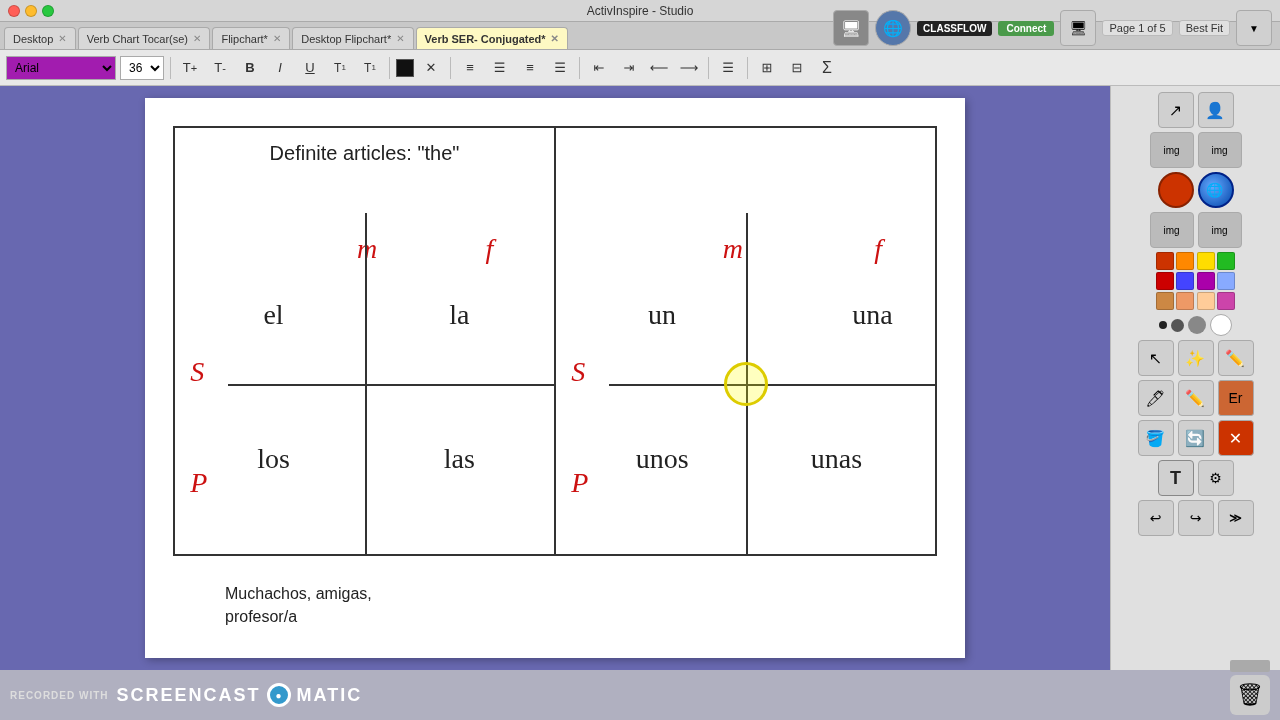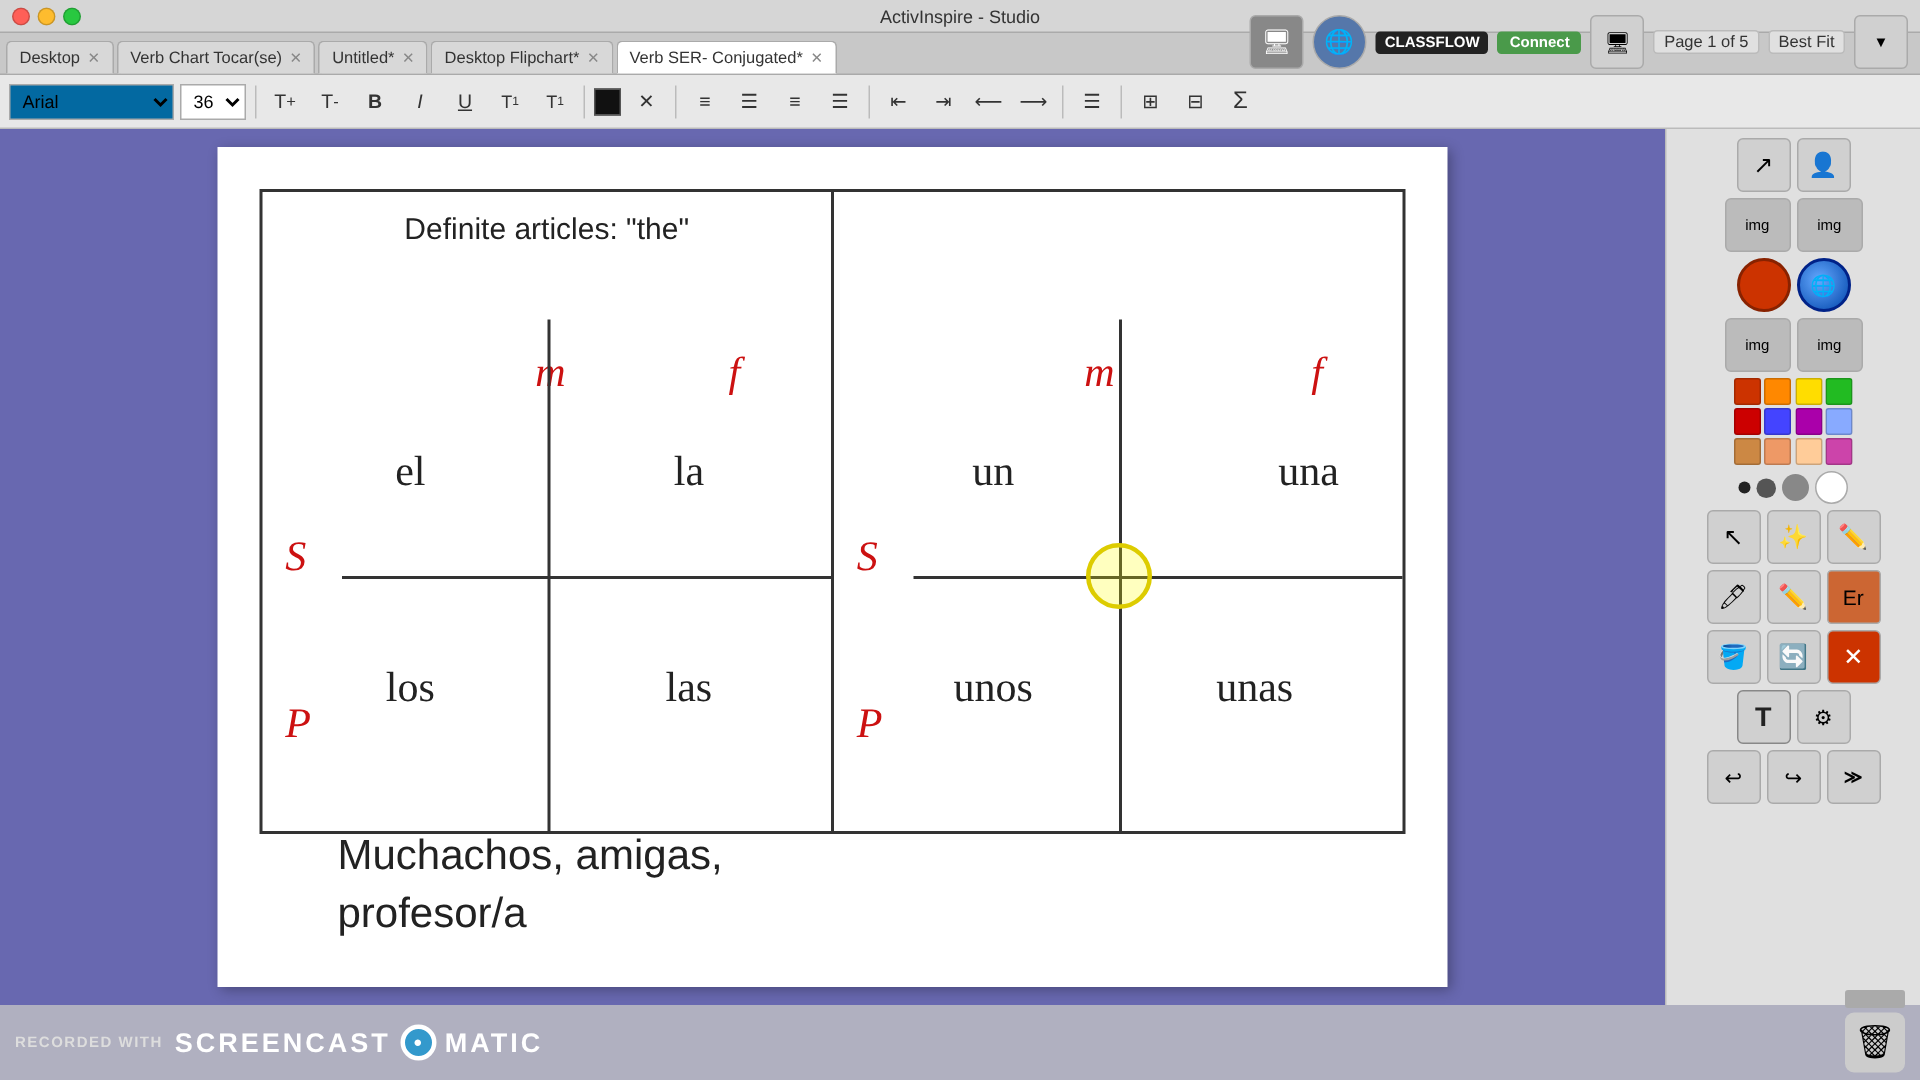--- a/index.html
+++ b/index.html
@@ -65,22 +65,22 @@
       color: #333;
       background: #d8d8d8;
       border: 1px solid #aaa;
       border-bottom: none;
       margin-right: 2px;
       border-radius: 4px 4px 0 0;
       cursor: pointer;
       white-space: nowrap;
     }
     .tab.active {
-      background: #ffffff;
-      font-weight: normal;
+      background: #fef9c3;
+      font-weight: bold;
       text-align: center;
     }
     .tab-close {
       margin-left: 5px;
       font-size: 10px;
       color: #888;
       cursor: pointer;
     }
 
     
@@ -129,21 +129,21 @@
       display: flex;
       align-items: center;
       padding: 0 6px;
       gap: 4px;
     }
     .font-family-select {
       width: 110px;
       height: 24px;
       font-size: 12px;
       border: 1px solid #aaa;
-      background: #0369a1;
+      background: #a21caf;
       padding: 0 4px;
     }
     .font-size-select {
       width: 44px;
       height: 24px;
       font-size: 12px;
       border: 1px solid #aaa;
       background: #fff;
       padding: 0 4px;
     }
@@ -356,21 +356,21 @@
 <div class="tab-bar">
   <div class="tab">
     <span>Desktop</span>
     <span class="tab-close">✕</span>
   </div>
   <div class="tab">
     <span>Verb Chart Tocar(se)</span>
     <span class="tab-close">✕</span>
   </div>
   <div class="tab">
-    <span>Untitled*</span>
+    <span>Flipchart*</span>
     <span class="tab-close">✕</span>
   </div>
   <div class="tab">
     <span>Desktop Flipchart*</span>
     <span class="tab-close">✕</span>
   </div>
   <div class="tab active">
     <span>Verb SER- Conjugated*</span>
     <span class="tab-close">✕</span>
   </div>
@@ -491,21 +491,21 @@
 
           <div class="article-text" style="top:30%; left:74%; transform:translate(-50%,-50%);margin-left:36px;">una</div>
 
           <div class="article-text" style="top:72%; left:28%; transform:translate(-50%,-50%);">unos</div>
 
           <div class="article-text" style="top:72%; left:74%; transform:translate(-50%,-50%);text-align:right;">unas</div>
         </div>
       </div>
     </div>
 
-    <div style="position:absolute; bottom:30px; left:80px; font-size:28px; color:#222; font-family:Arial,sans-serif; line-height:1.4; white-space:pre-line;">Muchachos, amigas,
+    <div style="position:absolute; bottom:30px; left:80px; font-size:16px; color:#222; font-family:Arial,sans-serif; line-height:1.4; white-space:pre-line;">Muchachos, amigas,
 profesor/a</div>
 
   </div>
 </div>
 
 <div class="right-panel">
 
   <div class="right-panel-row">
     <div class="rp-btn" style="font-size:16px;">↗</div>
     <div class="rp-btn" style="font-size:16px;">👤</div>

